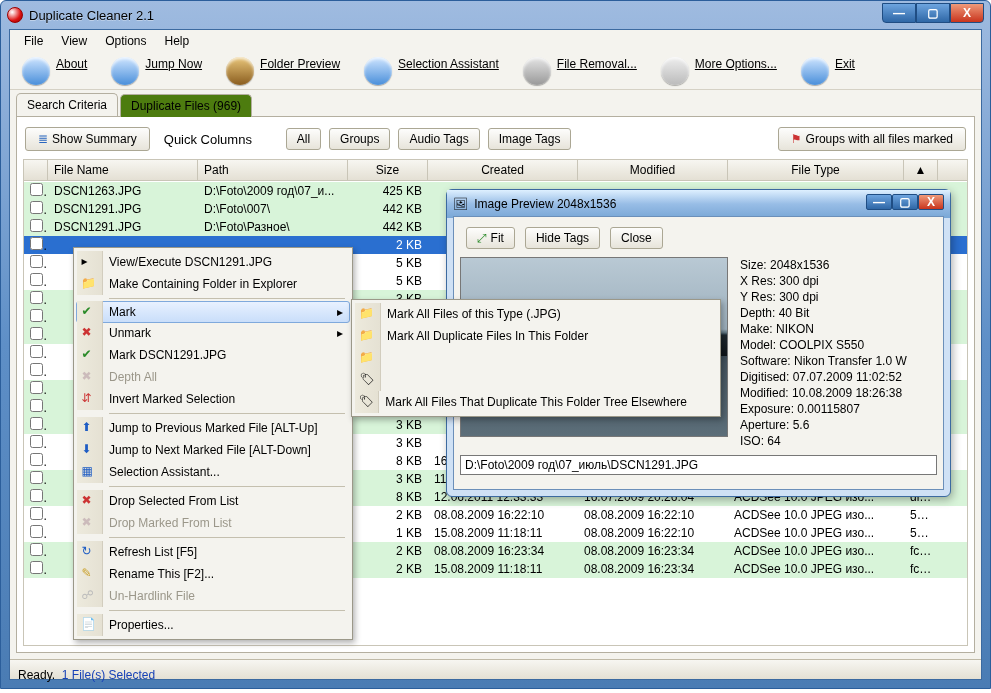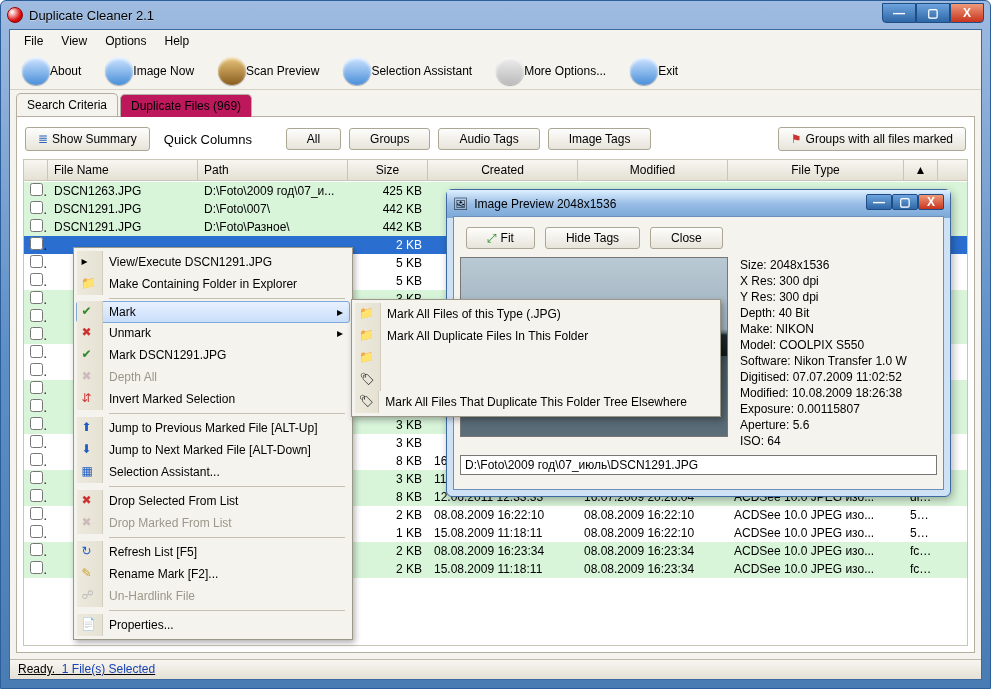--- a/index.html
+++ b/index.html
@@ -24,33 +24,33 @@
     .client {
       position:absolute; left:8px; right:8px; top:28px; bottom:8px;
       background:#f4f3ee; border:1px solid #3c6aa0;
       display:flex; flex-direction:column;
     }
 
     
     .menubar { height:22px; display:flex; align-items:center; gap:2px; padding:2px 6px; background:#f4f3ee;}
     .menubar span { padding:2px 8px; }
     .toolbar { height:38px; display:flex; align-items:center; gap:24px; padding:0 12px; border-bottom:1px solid #d5d1c5; }
-    .tb-item { display:flex; align-items:center; cursor:default;}
+    .tb-item { display:flex; align-items:flex-start; gap:6px; cursor:default;text-decoration:underline;}
     .tb-item .ico { width:28px; height:28px; border-radius:50%; background:linear-gradient(#cfe5ff,#4a8fda); box-shadow:inset 0 2px 3px rgba(255,255,255,.7),0 1px 1px rgba(0,0,0,.3);}
     .tb-item .ico.cog{ background:linear-gradient(#eee,#bbb); }
 
     .tabs { height:26px; padding-left:6px; display:flex; align-items:flex-end;}
     .tab { padding:4px 10px; border:1px solid #b4afa0; border-bottom:none; border-radius:5px 5px 0 0; background:#f4f3ee; margin-right:2px; }
-    .tab.sel { background:#be185d; position:relative; top:1px;}
+    .tab.sel { background:#4d7c0f; position:relative; top:1px;}
     .tabpage { flex:1; margin:0 6px 6px 6px; border:1px solid #b4afa0; background:#fff; display:flex; flex-direction:column; padding:6px;}
 
     
     .qrow { display:flex; align-items:center; gap:8px; padding:4px 2px;}
     .btn { background:linear-gradient(#fdfdfc,#e7e4da); border:1px solid #aba794; border-radius:3px; padding:3px 12px; height:24px; display:inline-flex; align-items:center; gap:4px;}
-    .btn.small{ padding:3px 20px; height:22px;}
+    .btn.small{ padding:3px 10px; height:22px;}
     .qhdr { font-size:13px; width:120px; padding-left:6px; }
 
     
     .table-wrap { flex:1; position:relative; overflow:hidden; border:1px solid #c9c5b7; margin-top:4px;}
     .lhead { display:flex; background:linear-gradient(#f7f6f1,#e4e0d4); border-bottom:1px solid #c9c5b7;}
     .lhead .col { border-right:1px solid #c9c5b7; padding:3px 6px; text-align:center;}
     .col.chk{width:24px;}
     .col.fn {width:150px; text-align:left;}
     .col.path{width:150px; text-align:left;}
     .col.size{width:80px;}
@@ -60,21 +60,21 @@
     .col.grp{width:34px;}
     .lbody { position:absolute; top:22px; bottom:0; left:0; right:0; overflow:hidden;}
     .row { display:flex; height:18px; align-items:center; }
     .row.g0{ background:#d8f4d9;}
     .row.g1{ background:#fff;}
     .row.sel{ background:#2a6fd0; color:#fff;}
     .row .col{ padding:0 6px; white-space:nowrap; overflow:hidden; text-overflow:ellipsis;}
     .row .col.chk input{ margin:0; }
 
     
-    .status { height:20px; background:linear-gradient(#f7f6f1,#e4e0d4); border-top:1px solid #bfb9a7; padding:2px 8px; font-size:12px;text-decoration:underline;}
+    .status { height:20px; background:linear-gradient(#f7f6f1,#e4e0d4); border-top:1px solid #bfb9a7; padding:8px 8px; font-size:12px;}
     .status .sel { color:#1842b7;}
 
     
     .menu {
       position:absolute; background:#f4f3ee; border:1px solid #9b9889;
       box-shadow:2px 3px 6px rgba(0,0,0,.3);
       padding:3px; z-index:40;
     }
     .menu .row-m{ display:flex; align-items:center; height:22px;}
     .menu .gut { width:26px; height:22px; display:flex; align-items:center; justify-content:center; margin-right:6px; background:linear-gradient(90deg,#edeadd,#e5e1d3); border-right:1px solid #d2cdbe;}
@@ -127,29 +127,33 @@
       <span>Help</span>
     </div>
 
     <div class="toolbar">
       <div class="tb-item">
           <div class="ico"></div>
           <span>About</span>
         </div>
       <div class="tb-item">
           <div class="ico"></div>
-          <span>Image Now</span>
+          <span>Jump Now</span>
         </div>
       <div class="tb-item">
           <div class="ico" style="background:linear-gradient(#e9c67a,#8a5d1f)"></div>
-          <span>Scan Preview</span>
+          <span>Folder Preview</span>
         </div>
       <div class="tb-item">
           <div class="ico"></div>
           <span>Selection Assistant</span>
+        </div>
+      <div class="tb-item">
+          <div class="ico" style="background:linear-gradient(#e5e5e5,#999)"></div>
+          <span>File Removal...</span>
         </div>
       <div class="tb-item">
           <div class="ico cog"></div>
           <span>More Options...</span>
         </div>
       <div class="tb-item">
           <div class="ico" style="background:linear-gradient(#cfe5ff,#4a8fda);"></div>
           <span>Exit</span>
         </div>
     </div>
@@ -502,21 +506,21 @@
     <div class="row-m">
         <div class="gut">
           <span class="mini-ico" style="color:#1e5cc4">↻</span>
         </div>
         <span class="label">Refresh List [F5]</span>
       </div>
     <div class="row-m">
         <div class="gut">
           <span class="mini-ico" style="color:#caa028">✎</span>
         </div>
-        <span class="label">Rename Mark [F2]...</span>
+        <span class="label">Rename This [F2]...</span>
       </div>
     <div class="row-m dis">
         <div class="gut">
           <span class="mini-ico" style="color:#bbb">☍</span>
         </div>
         <span class="label">Un-Hardlink File</span>
       </div>
     <div class="sep"></div>
     <div class="row-m">
         <div class="gut">

